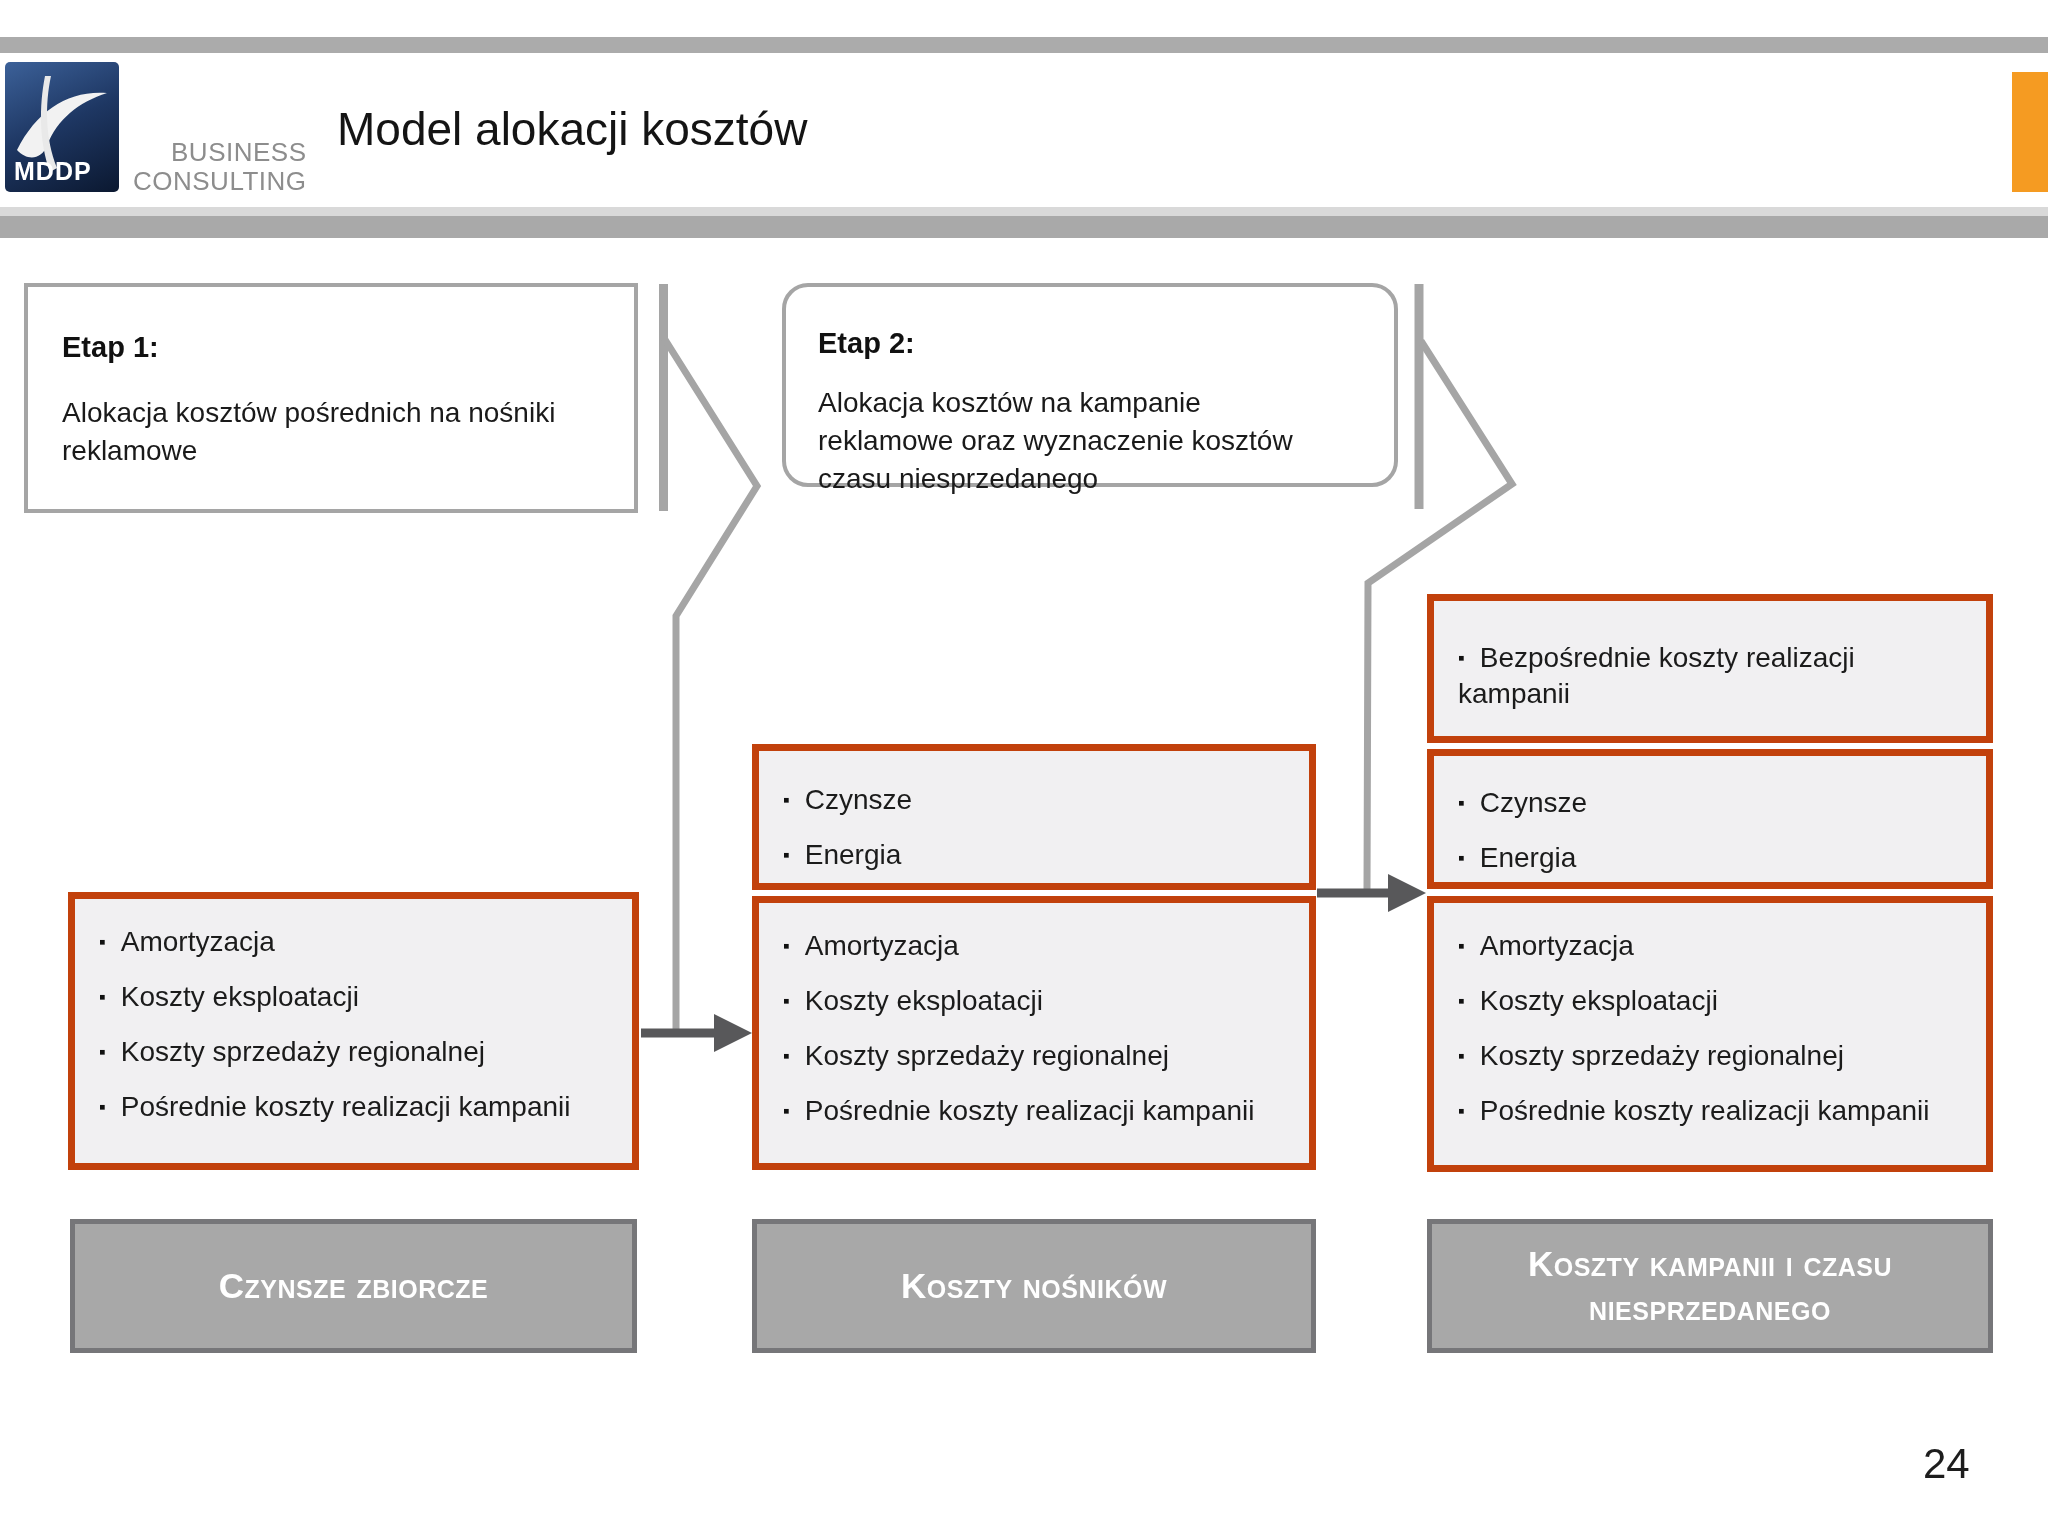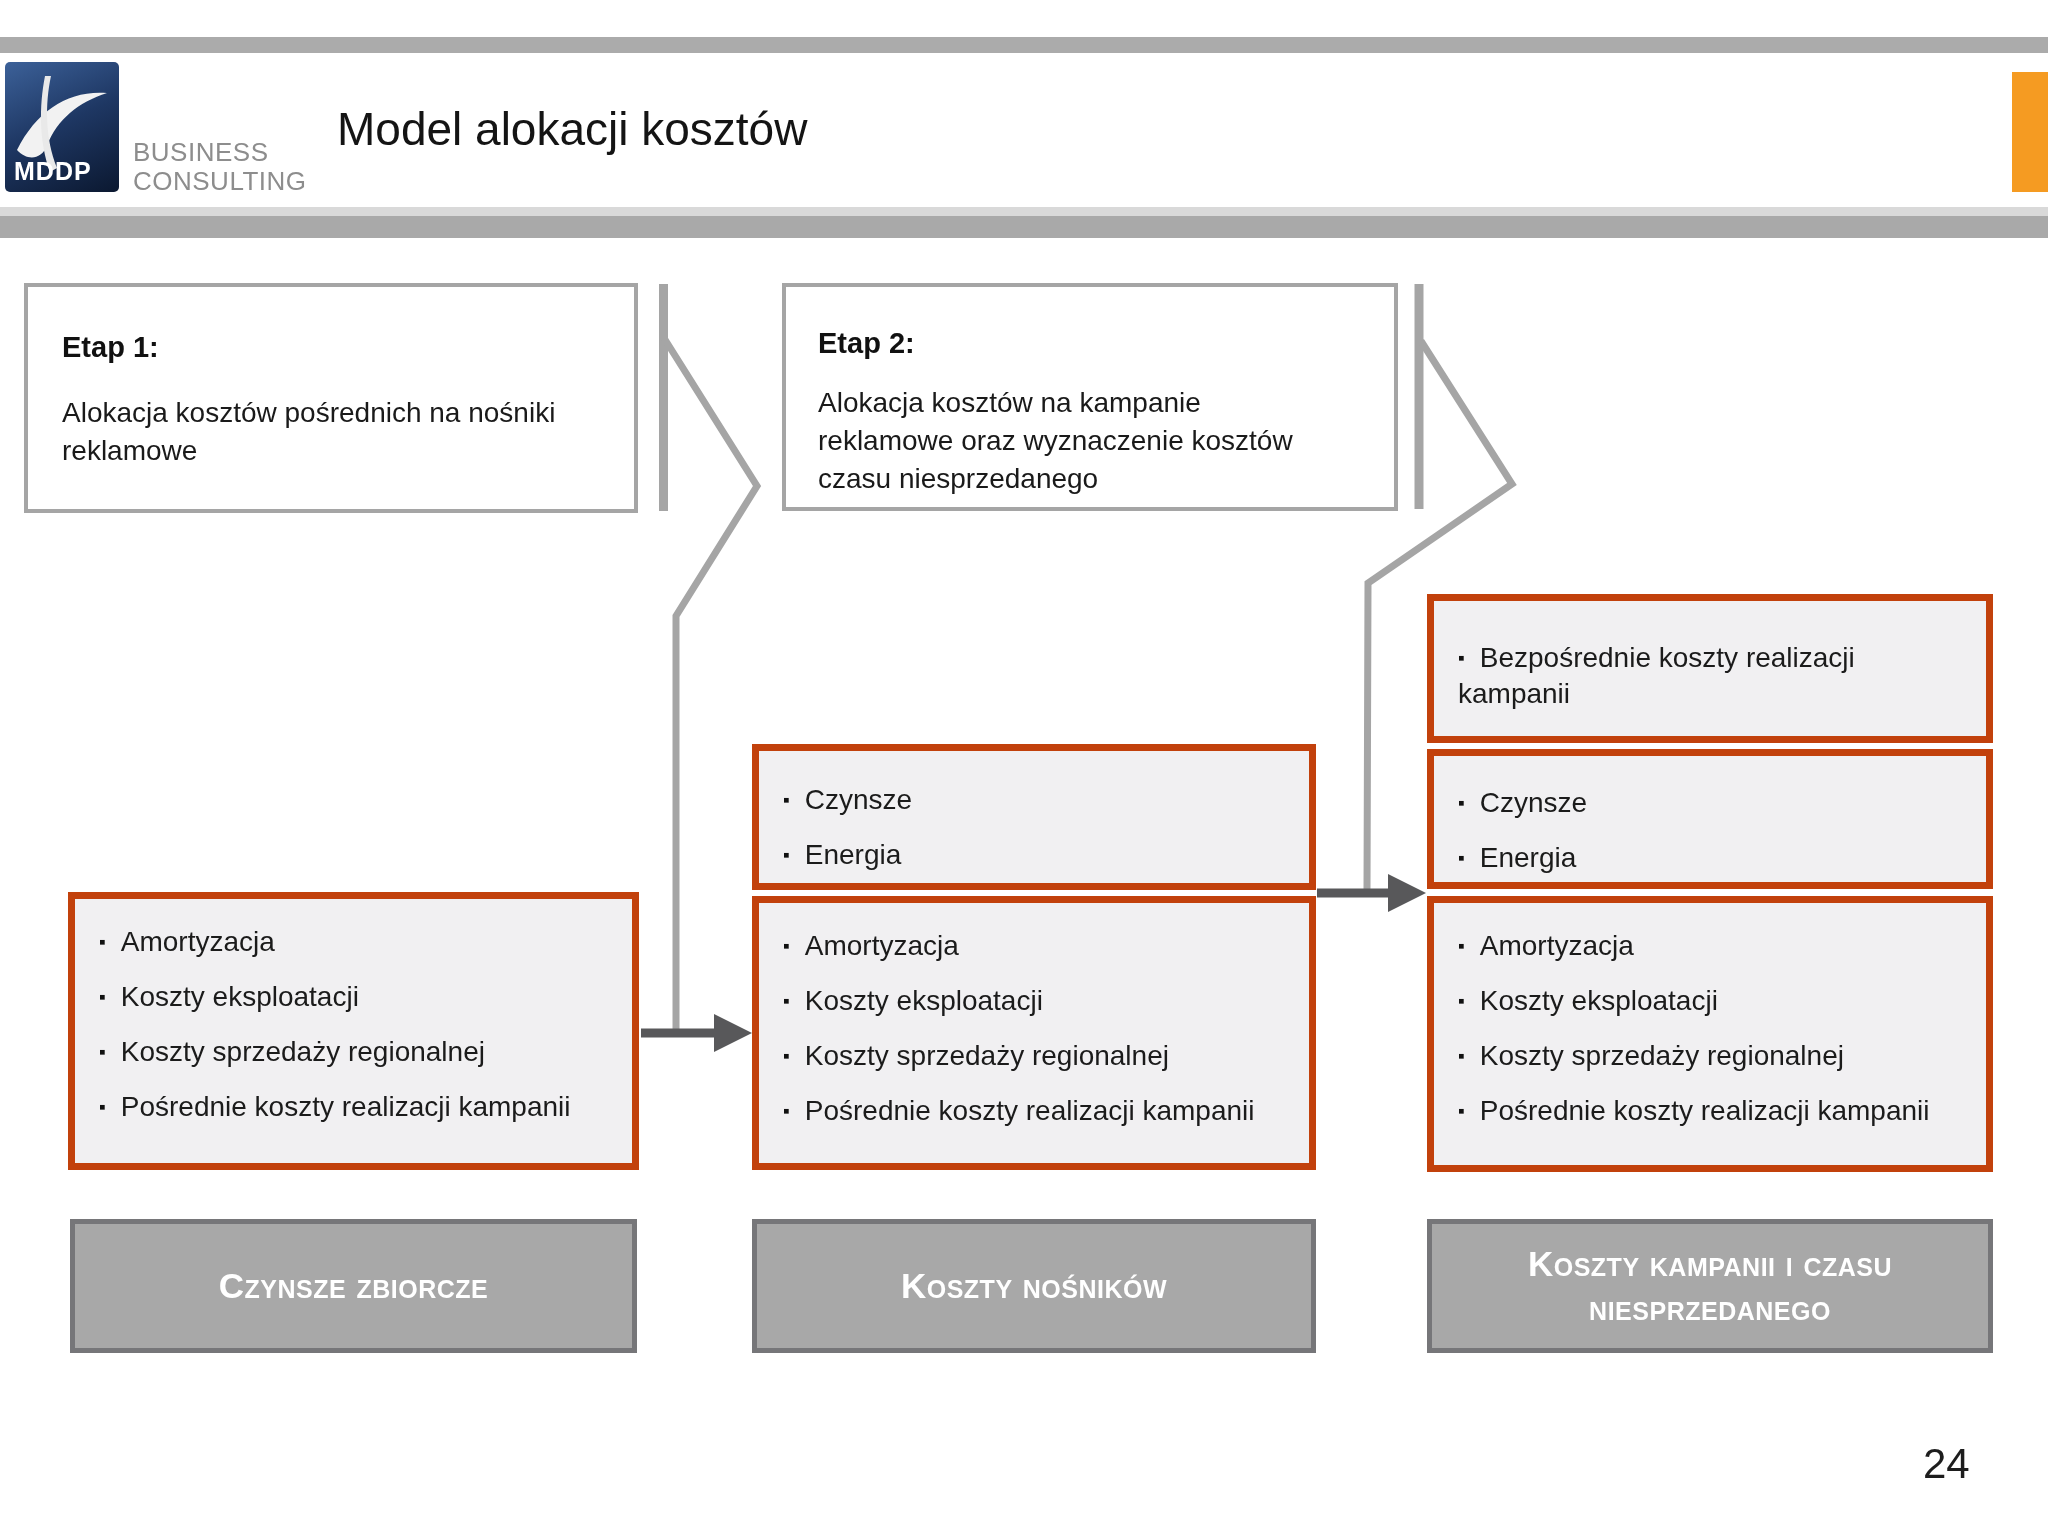--- a/index.html
+++ b/index.html
@@ -11,28 +11,28 @@
   .bar-top{position:absolute; left:0; top:37px; width:2048px; height:16px; background:#ababab;}
   .bar-under-header{position:absolute; left:0; top:207px; width:2048px; height:31px;
     background:linear-gradient(#d9d9d9 0 9px, #a9a9a9 9px 100%);}
   
   .logo{position:absolute; left:5px; top:62px; width:114px; height:130px; border-radius:5px;
     background:linear-gradient(155deg,#3c6199 0%, #1e3763 48%, #0b1830 100%); overflow:hidden;}
   .logo svg{position:absolute; left:0; top:0;}
   .logo .brand{position:absolute; left:9px; bottom:6px; color:#fff; font-weight:bold;
     font-size:25px; letter-spacing:1px;text-align:center;}
   .tagline{position:absolute; left:133px; top:138px; color:#8d8d8d; font-size:26px;
-    line-height:29px; letter-spacing:0.5px;}
+    line-height:29px; letter-spacing:0.5px;text-align:right;}
   .page-title{position:absolute; left:337px; top:102px; font-size:46px; color:#141414;}
   .accent-block{position:absolute; left:2012px; top:72px; width:36px; height:120px; background:#F59B22;}
 
   
   .stage-box{position:absolute; background:#fff; border:4px solid #a5a5a5; box-sizing:border-box;}
   .stage-1{left:24px; top:283px; width:614px; height:230px; padding:44px 38px 0 34px;}
-  .stage-2{left:782px; top:283px; width:616px; height:228px; padding:40px 30px 0 32px;}
+  .stage-2{left:782px; top:283px; width:616px; height:204px; padding:40px 30px 0 32px;border-radius:26px;}
   .stage-label{font-weight:bold; font-size:29px; color:#111;}
   .stage-1 .stage-body{margin-top:30px;}
   .stage-2 .stage-body{margin-top:24px;}
   .stage-line{font-size:28px; line-height:38px; color:#1a1a1a;}
 
   
   .panel{position:absolute; background:#f1f0f2; border:7px solid #c2410c; box-sizing:border-box;}
   .panel-inner{padding:26px 54px 0 24px;}
   .li{font-size:28px; line-height:33px; margin-bottom:19px; color:#1b1b1b;}
   .li .bullet{font-size:19px; margin-right:15px; position:relative; top:-3px; color:#111;}

